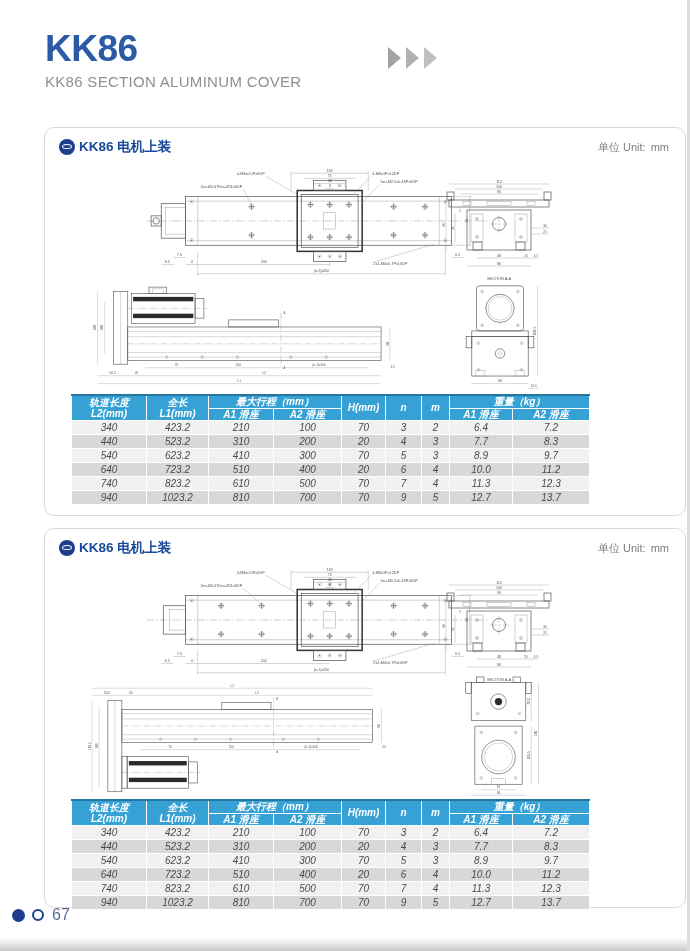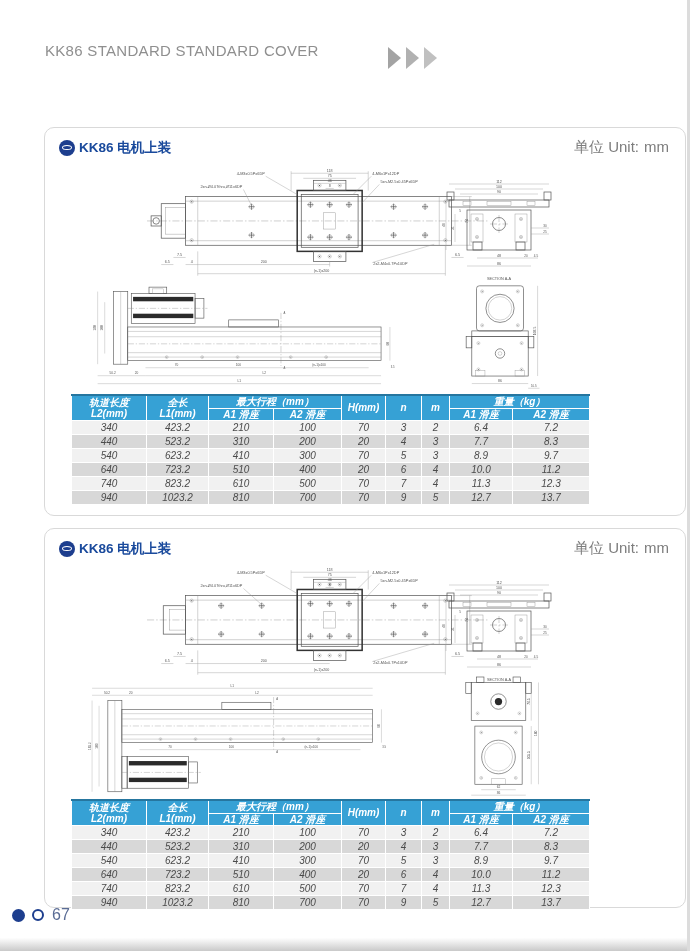--- a/index.html
+++ b/index.html
@@ -17,21 +17,21 @@
   .tri2{border-left:13px solid #b1b1b1;}
   .tri3{border-left:13px solid #c0c0c0;}
   
   .panel{position:absolute;left:44px;width:642px;background:#fff;border:1px solid #d9d9d9;border-radius:10px;box-sizing:border-box;}
   #panel1{top:127px;height:389px;}
   #panel2{top:528px;height:380px;}
   .panel-head{position:absolute;top:10px;left:14px;right:16px;display:flex;align-items:center;}
   .badge{width:16px;height:16px;border-radius:50%;background:#1d3e8e;margin-right:4px;position:relative;flex:0 0 auto;}
   .badge::after{content:"";position:absolute;left:3px;top:5px;width:8px;height:3px;border:1px solid #fff;border-radius:50%;}
   .panel-title{font-size:13.5px;font-weight:bold;color:#1a4a9c;}
-  .unit{margin-left:auto;font-size:15px;color:#7d7d7d;}
+  .unit{margin-left:auto;font-size:11px;color:#7d7d7d;}
   .unit b{font-weight:normal;margin-left:5px;}
   
   .drawings{position:absolute;left:0;top:36px;width:642px;}
   .drawings svg{position:absolute;overflow:visible;}
   .tv{left:100px;top:2px;width:345px;height:120px;}
   .sv{left:42px;top:122px;width:310px;height:105px;}
   .sec{left:398px;top:16px;width:112px;height:108px;}
   .ev{left:408px;top:118px;width:94px;height:111px;}
   .tv2{left:100px;top:0;width:345px;height:120px;}
   .sv2{left:36px;top:118px;width:308px;height:114px;}
@@ -63,22 +63,23 @@
   .dot-outline{width:8px;height:8px;border-radius:50%;border:2.5px solid #1d3e8e;background:#fff;}
   .pageno{font-size:16px;color:#5a6c95;margin-left:1px;}
   .bottom-shade{position:absolute;left:0;right:0;bottom:0;height:13px;background:linear-gradient(#fefefe,#c9c9c9);}
   .right-shade{position:absolute;top:0;bottom:0;right:0;width:3px;background:#dcdcdc;}
 </style>
 </head>
 <body>
 
 <div class="hdr">
   <div class="hdr-row">
+    <div class="model">KK86</div>
   </div>
-  <div class="en-title">KK86 STANDARD STANDARD COVER</div>
+  <div class="en-title">KK86 SECTION ALUMINUM COVER</div>
 </div>
 <div class="arrows">
   <div class="tri tri1"></div>
   <div class="tri tri2"></div>
   <div class="tri tri3"></div>
 </div>
 
 <div class="panel" id="panel1">
   <div class="panel-head">
     <div class="badge"></div>

